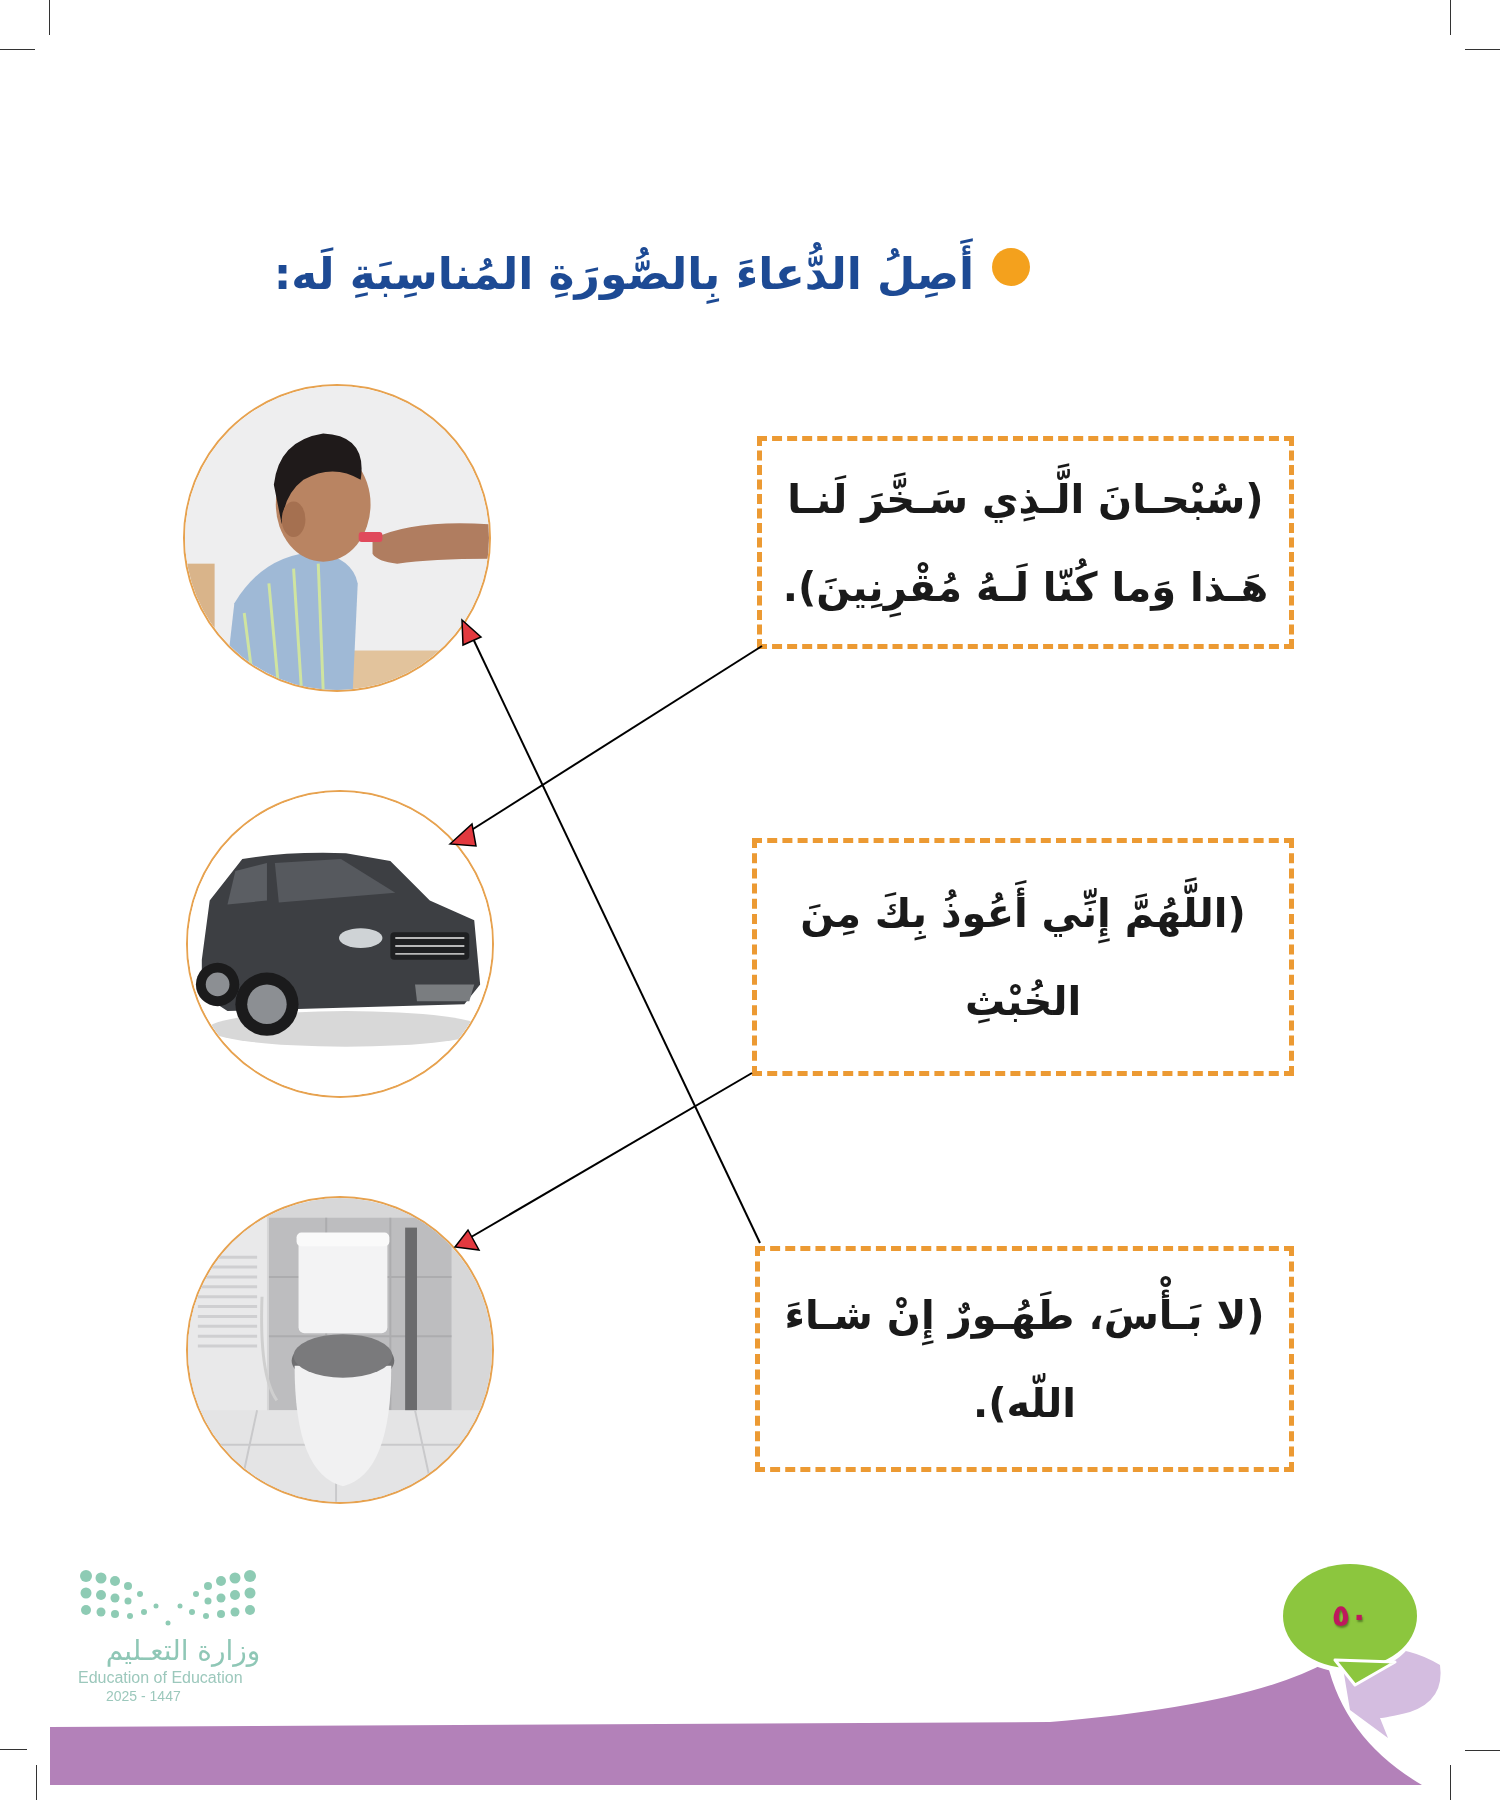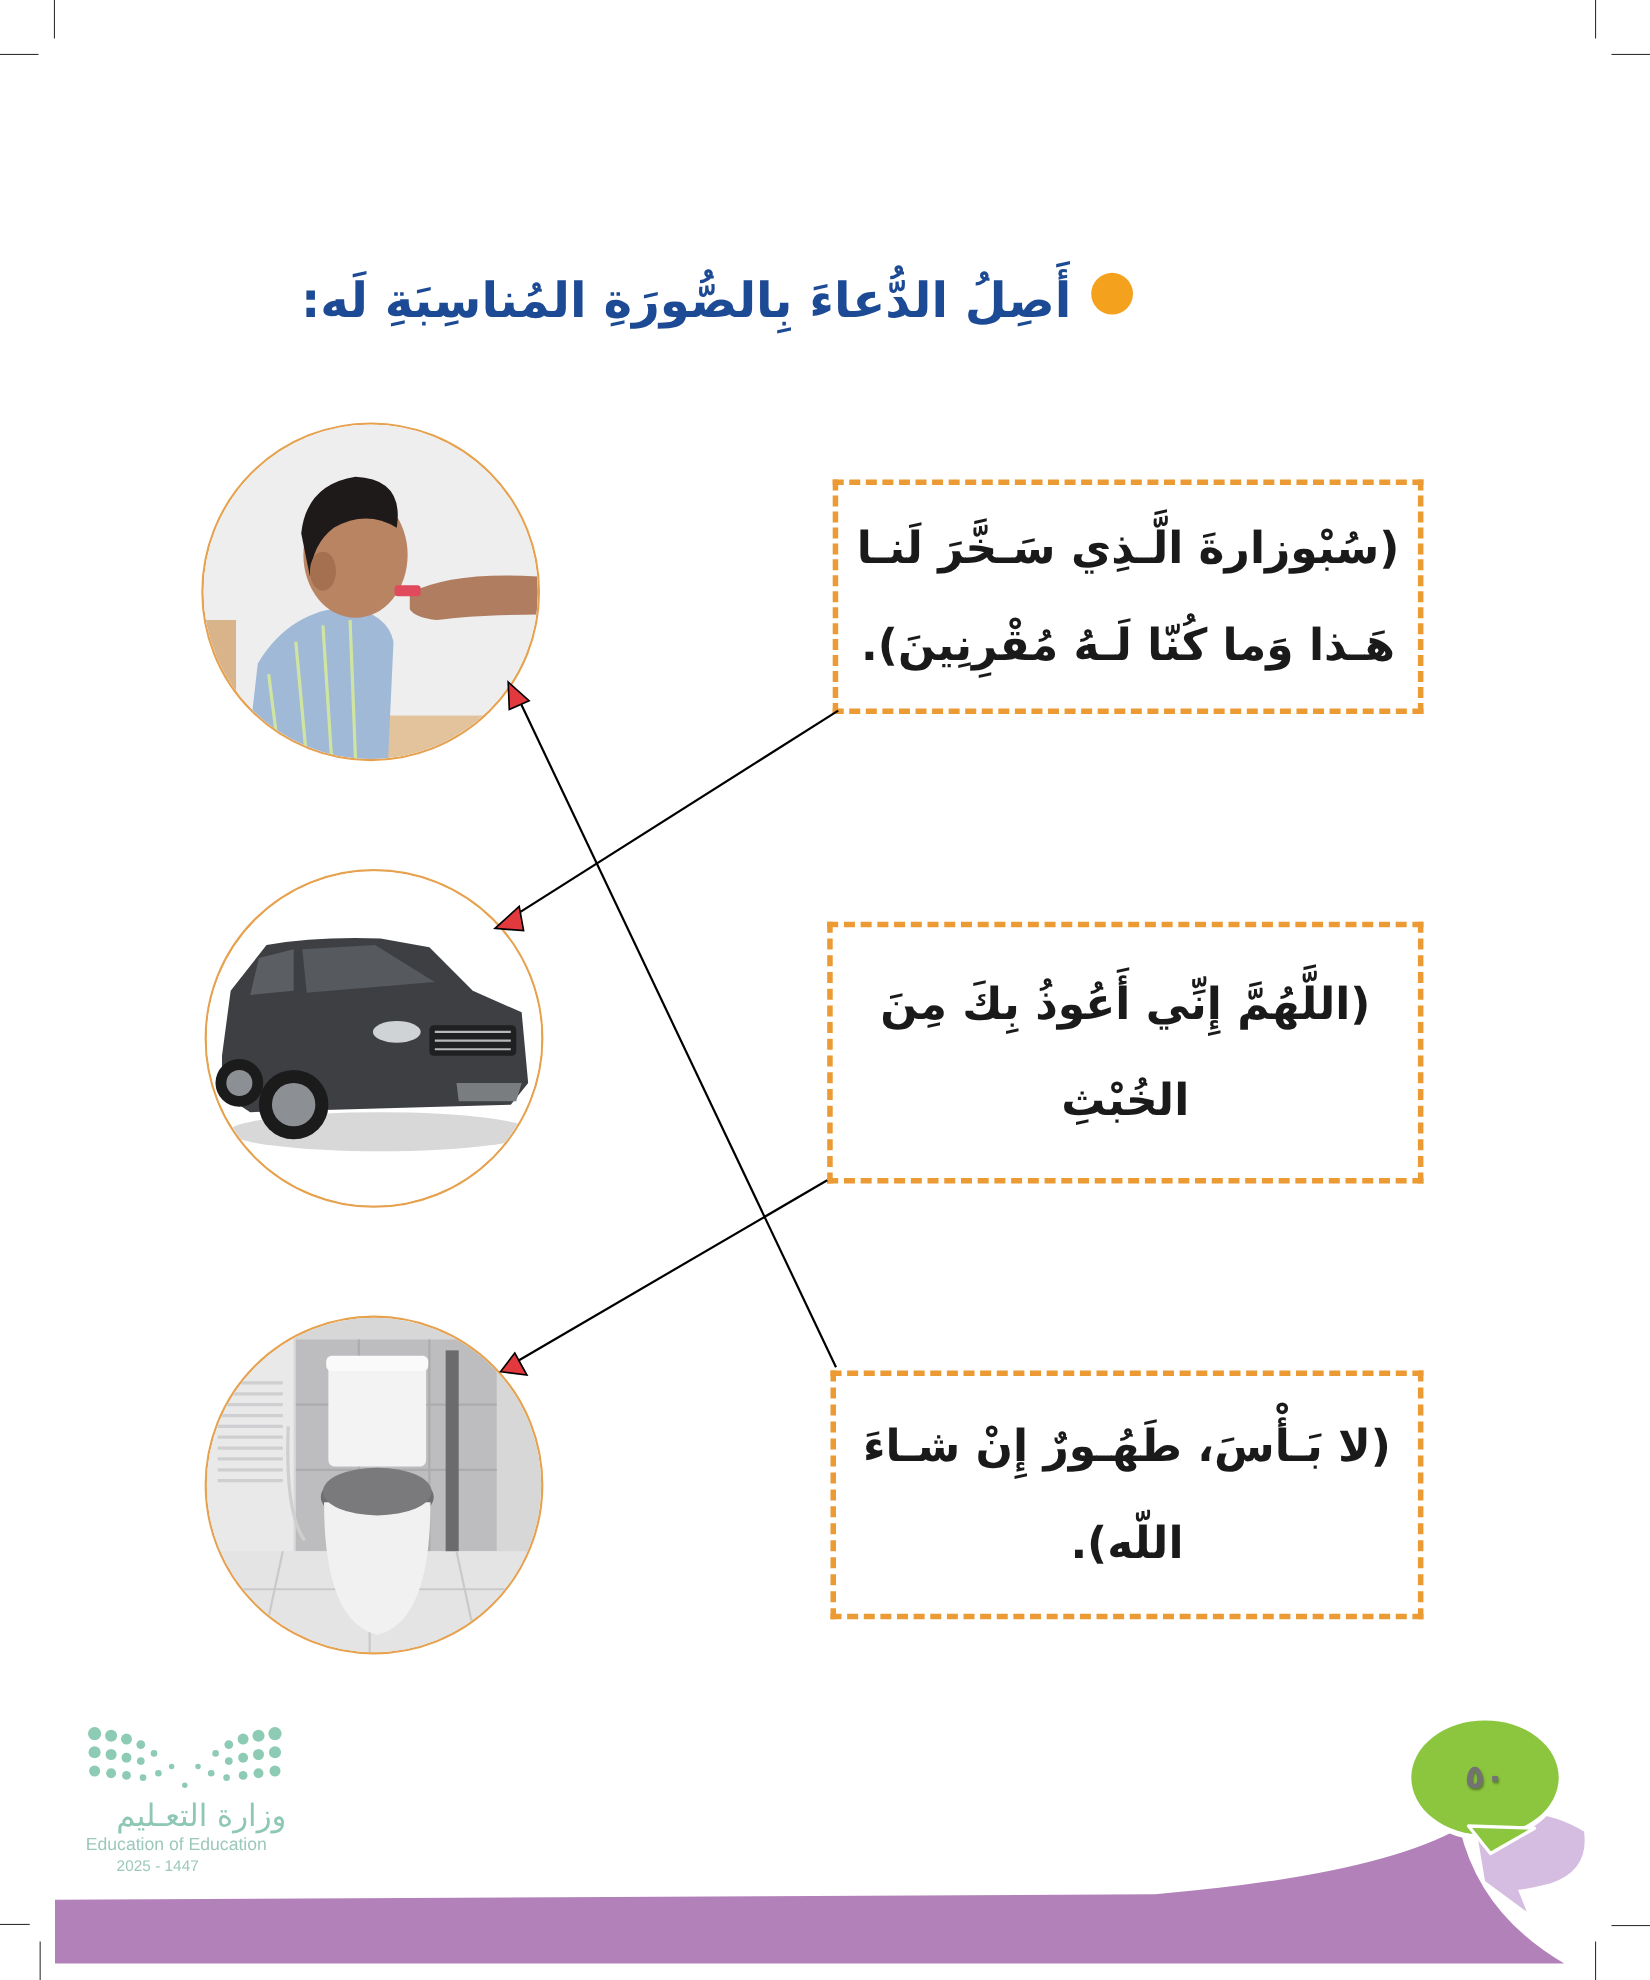--- a/index.html
+++ b/index.html
@@ -10,42 +10,42 @@
   .title-text { font-family:"DejaVu Sans", sans-serif; font-weight:bold; font-size:44px; color:#1d4a94; white-space:nowrap; }
   .box { position:absolute; border:5px dashed #ec9a33; box-sizing:border-box; display:flex; align-items:center; justify-content:center; direction:rtl; text-align:center; }
   .box-text { font-family:"DejaVu Sans", sans-serif; font-weight:bold; font-size:40px; line-height:88px; color:#1a1a1a; }
   .photo { position:absolute; border-radius:50%; border:2px solid #e7a24f; overflow:hidden; box-sizing:border-box; background:#fff; }
   .photo svg { width:100%; height:100%; display:block; }
   .overlay { position:absolute; left:0; top:0; pointer-events:none; }
   .logo { position:absolute; left:78px; top:1568px; width:190px; }
   .logo-ar { font-family:"DejaVu Sans", sans-serif; font-size:28px; color:#8fc7b6; direction:rtl; text-align:center; margin-top:2px;margin-left:20px; }
   .logo-en { font-family:"Liberation Sans", sans-serif; font-size:16px; color:#9cc8bc; margin-top:2px; }
   .logo-yr { font-family:"Liberation Sans", sans-serif; font-size:14px; color:#9cc8bc; margin-top:1px;margin-left:28px; }
-  .page-num { position:absolute; left:1290px; top:1598px; width:120px; text-align:center; font-family:"DejaVu Sans", sans-serif; font-weight:bold; font-size:30px; color:#737373; text-shadow:1px 2px 2px rgba(0,0,0,0.35); }
+  .page-num { position:absolute; left:1290px; top:1598px; width:120px; text-align:center; font-family:"DejaVu Sans", sans-serif; font-weight:bold; font-size:30px; color:#be185d; text-shadow:1px 2px 2px rgba(0,0,0,0.35); }
 </style>
 </head>
 <body>
 
 <div class="crop" style="left:49px;top:0;width:1px;height:35px;"></div>
 <div class="crop" style="left:0;top:49px;width:35px;height:1px;"></div>
 <div class="crop" style="left:1450px;top:0;width:1px;height:35px;"></div>
 <div class="crop" style="left:1465px;top:49px;width:35px;height:1px;"></div>
 <div class="crop" style="left:0;top:1749px;width:27px;height:1px;"></div>
 <div class="crop" style="left:36px;top:1765px;width:1px;height:35px;"></div>
 <div class="crop" style="left:1465px;top:1750px;width:35px;height:1px;"></div>
 <div class="crop" style="left:1450px;top:1765px;width:1px;height:35px;"></div>
 
 <div class="title-wrap">
   <div class="title-bullet" style="background:#f4a11d;"></div>
   <div class="title-text">أَصِلُ الدُّعاءَ بِالصُّورَةِ المُناسِبَةِ لَه:</div>
 </div>
 
 <div class="box" style="left:757px;top:436px;width:537px;height:213px;">
   <div class="box-text">
-    <div>(سُبْوزارةَ الَّـذِي سَـخَّرَ لَنـا</div>
+    <div>(سُبْحـانَ الَّـذِي سَـخَّرَ لَنـا</div>
     <div>هَـذا وَما كُنّا لَـهُ مُقْرِنِينَ).</div>
   </div>
 </div>
 
 <div class="box" style="left:752px;top:838px;width:542px;height:238px;">
   <div class="box-text">
     <div>(اللَّهُمَّ إِنِّي أَعُوذُ بِكَ مِنَ الخُبْثِ</div>
   </div>
 </div>
 

